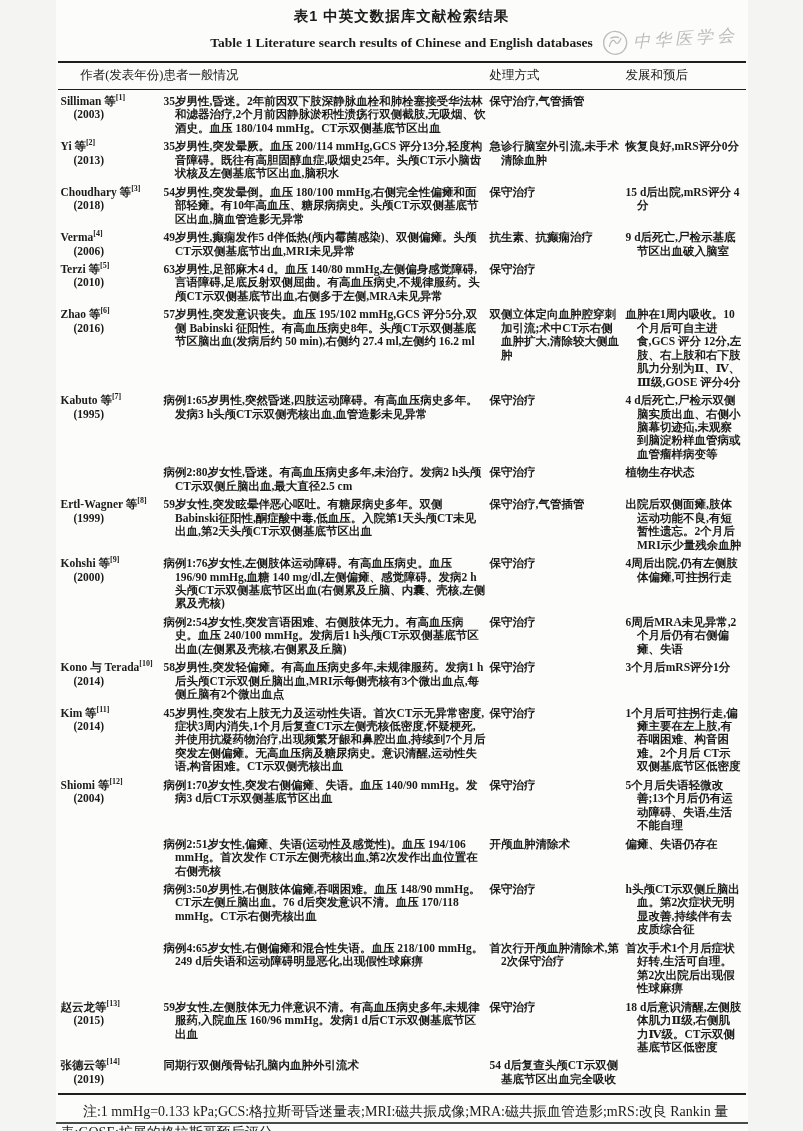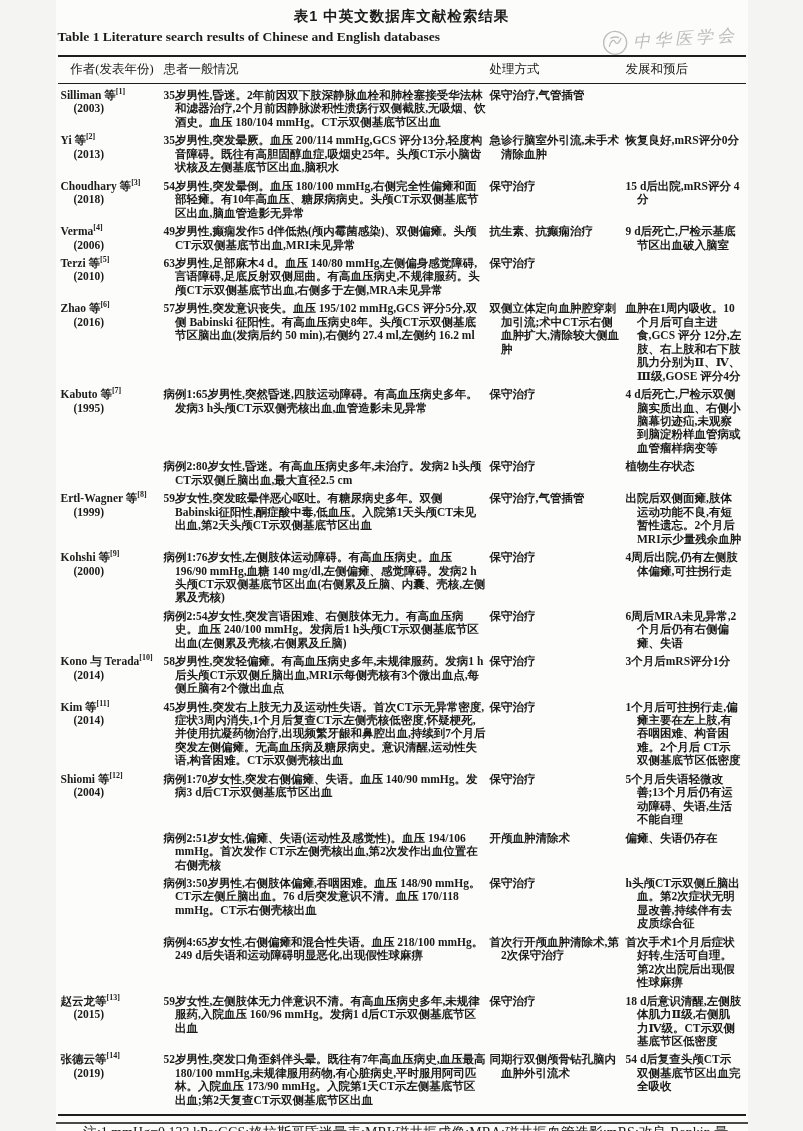--- a/index.html
+++ b/index.html
@@ -15,23 +15,24 @@
     overflow:hidden;
   }
   .title-zh {
     text-align:center;
     font-family:"Liberation Sans","DejaVu Sans",sans-serif;
     font-weight:bold;
     font-size:14.5px;
     letter-spacing:1px;
   }
   .title-en {
+    text-align:center;
     font-weight:bold;
     font-size:13.5px;
-    margin-top:3px;
+    margin-top:9px;
   }
   .watermark {
     position:absolute;
     top:26px; right:10px;
     display:flex; align-items:center; gap:5px;
     color:#b3b3b0;
     transform:rotate(-4deg);
     font-style:italic;
     font-size:17px;
     letter-spacing:4px;
@@ -42,21 +43,21 @@
   .tbl { margin-top:10px; }
   .thead {
     display:grid;
     grid-template-columns:106px 326px 136px 1fr;
     border-top:2px solid #1e1e1e;
     border-bottom:1px solid #1e1e1e;
     padding:4px 0 5px 0;
     font-size:12.5px;
   }
   .thead .h { }
-  .thead .h.first { text-align:center; padding-left:3px; }
+  .thead .h.first { text-align:right; padding-left:3px; }
   .tbody {
     border-bottom:2px solid #1e1e1e;
     padding-bottom:7px;
     font-weight:bold;
   }
   .case-row {
     display:grid;
     grid-template-columns:106px 326px 136px 1fr;
     margin-top:5px;
     font-size:11.5px;
@@ -318,23 +319,20 @@
           <div class="cell">
             <p>保守治疗</p>
           </div>
           <div class="cell">
             <p>18 d后意识清醒,左侧肢体肌力Ⅱ级,右侧肌力Ⅳ级。CT示双侧基底节区低密度</p>
           </div>
         </div>
         <div class="case-row">
           <div class="cell author-cell"><span class="author-name">张德云等</span><sup class="ref">[14]</sup><div class="author-year">(2019)</div></div>
           <div class="cell">
-            <p>52岁男性,突发口角歪斜伴头晕。既往有7年高血压病史,血压最高 180/100 mmHg,未规律服用药物,有心脏病史,平时服用阿司匹林。入院血压 173/90 mmHg。入院第1天CT示左侧基底节区出血;第2天复查CT示双侧基底节区出血</p>
-          </div>
-          <div class="cell">
             <p>同期行双侧颅骨钻孔脑内血肿外引流术</p>
           </div>
           <div class="cell">
             <p>54 d后复查头颅CT示双侧基底节区出血完全吸收</p>
           </div>
         </div>
       </div>
   </div>
 
   <div class="footnote">注:1 mmHg=0.133 kPa;GCS:格拉斯哥昏迷量表;MRI:磁共振成像;MRA:磁共振血管造影;mRS:改良 Rankin 量表;GOSE:扩展的格拉斯哥预后评分</div>

